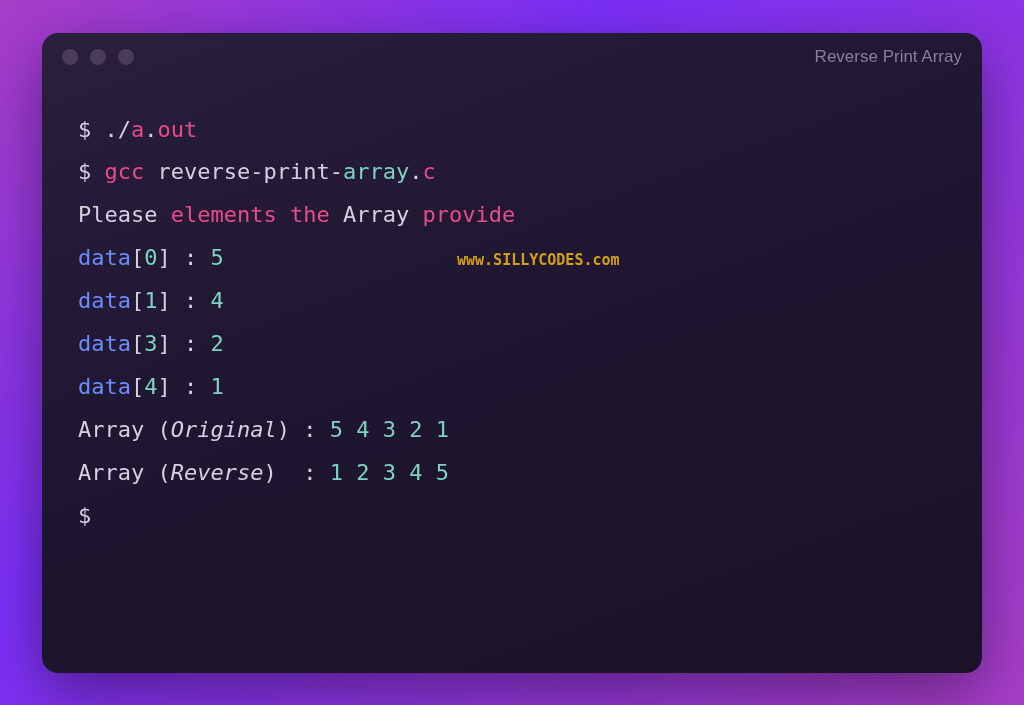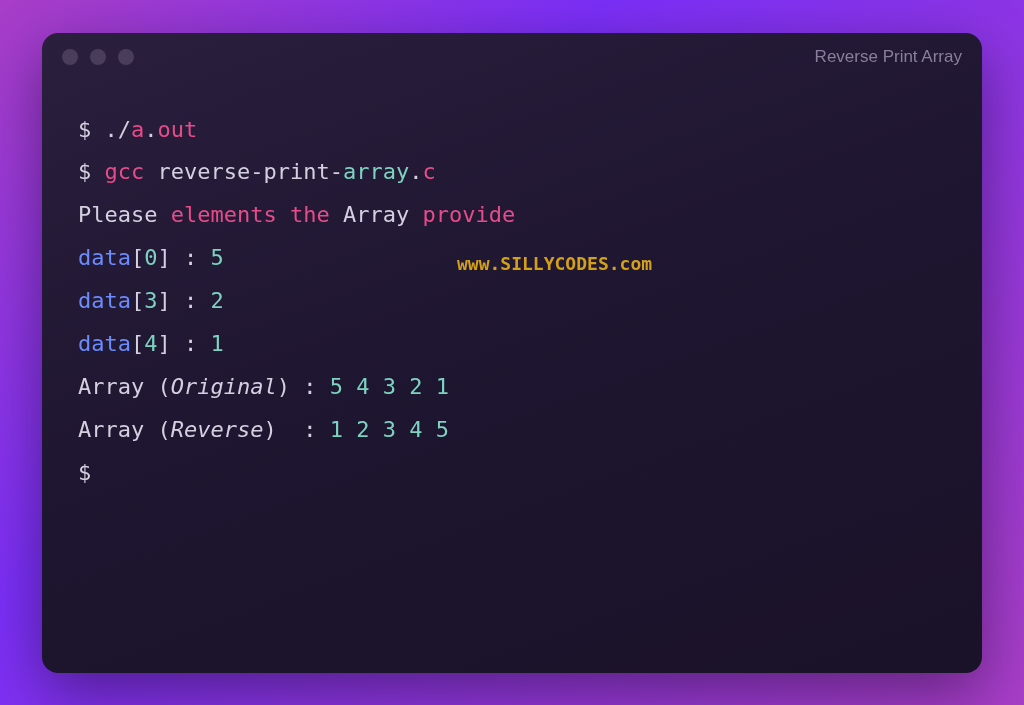--- a/index.html
+++ b/index.html
@@ -99,21 +99,21 @@
     .paren { color: #d4d0e0; }
     .paren-label { color: #d4d0e0; font-style: italic; }
     .array-val { color: #7dd3c0; }
     
     .watermark {
       position: absolute;
       top: 165px;
       left: 415px;
       color: #d4a017;
       font-weight: bold;
-      font-size: 18px;
+      font-size: 15px;
       font-family: 'Menlo', 'Monaco', 'Consolas', monospace;
     }
   </style>
 </head>
 <body>
 
 <div class="terminal-window">
   <div class="title-bar">
     <div class="window-controls">
       <div class="window-dot"></div>
@@ -125,20 +125,21 @@
 
   <div class="terminal-body">
     <div class="line"><span class="prompt">$ </span><span class="cmd-dot">.</span><span class="cmd-slash">/</span><span class="cmd-run">a</span><span class="cmd-dot">.</span><span class="cmd-run">out</span></div>
 
     <div class="line"><span class="prompt">$ </span><span class="cmd-gcc">gcc</span><span> </span><span class="cmd-file">reverse-print-</span><span class="cmd-array">array</span><span class="cmd-dot">.</span><span class="cmd-ext">c</span></div>
 
     <div class="line"><span class="txt-please">Please </span><span class="txt-provide">elements </span><span class="txt-the">the </span><span class="txt-array">Array </span><span class="txt-elements">provide</span></div>
 
     <div class="line"><span class="data-label">data</span><span class="bracket">[</span><span class="index">0</span><span class="bracket">]</span><span class="colon"> : </span><span class="value">5</span></div>
 
+    <div class="line"><span class="data-label">data</span><span class="bracket">[</span><span class="index">1</span><span class="bracket">]</span><span class="colon"> : </span><span class="value">4</span></div>
 
 
     <div class="line"><span class="data-label">data</span><span class="bracket">[</span><span class="index">3</span><span class="bracket">]</span><span class="colon"> : </span><span class="value">2</span></div>
 
     <div class="line"><span class="data-label">data</span><span class="bracket">[</span><span class="index">4</span><span class="bracket">]</span><span class="colon"> : </span><span class="value">1</span></div>
 
     <div class="line"><span class="array-label">Array </span><span class="paren">(</span><span class="paren-label">Original</span><span class="paren">)</span><span class="colon"> : </span><span class="array-val">5</span><span> </span><span class="array-val">4</span><span> </span><span class="array-val">3</span><span> </span><span class="array-val">2</span><span> </span><span class="array-val">1</span></div>
 
     <div class="line"><span class="array-label">Array </span><span class="paren">(</span><span class="paren-label">Reverse</span><span class="paren">)</span><span class="colon">  : </span><span class="array-val">1</span><span> </span><span class="array-val">2</span><span> </span><span class="array-val">3</span><span> </span><span class="array-val">4</span><span> </span><span class="array-val">5</span></div>
 

